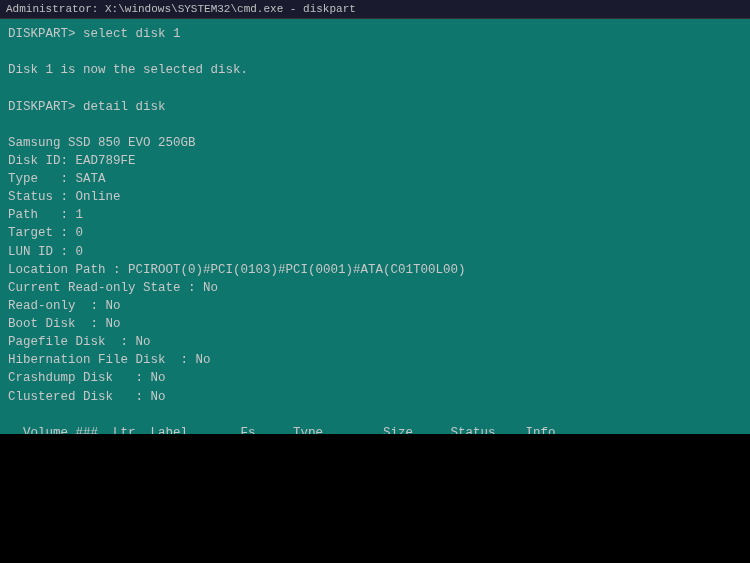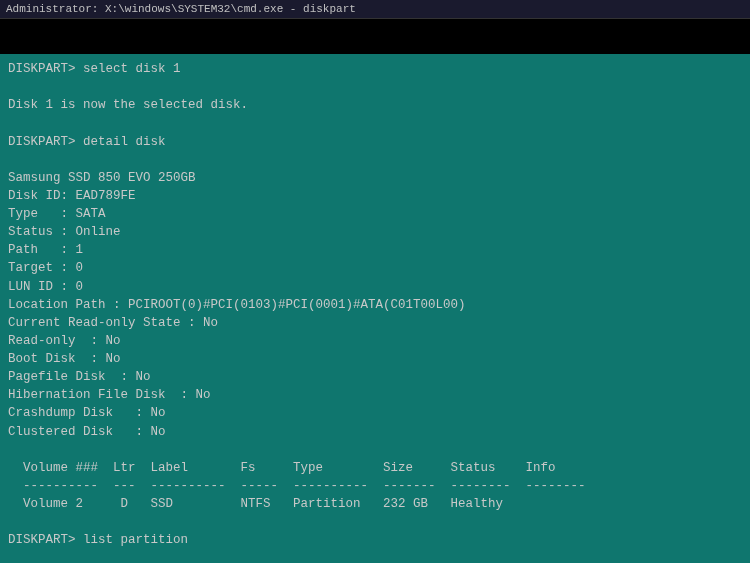--- a/index.html
+++ b/index.html
@@ -6,24 +6,23 @@
     body {
       width: 750px;
       height: 563px;
       background: #000;
       overflow: hidden;
       font-family: 'Courier New', Courier, monospace;
     }
 
     .window {
       width: 750px;
-      height: 563px;
+      height: 434px;
       display: flex;
       flex-direction: column;
-      gap: 35px;
     }
 
     .title-bar {
       background: #1a1a2e;
       color: #c0c0c0;
       font-size: 11px;
       padding: 3px 6px;
       display: flex;
       align-items: center;
       min-height: 18px;

